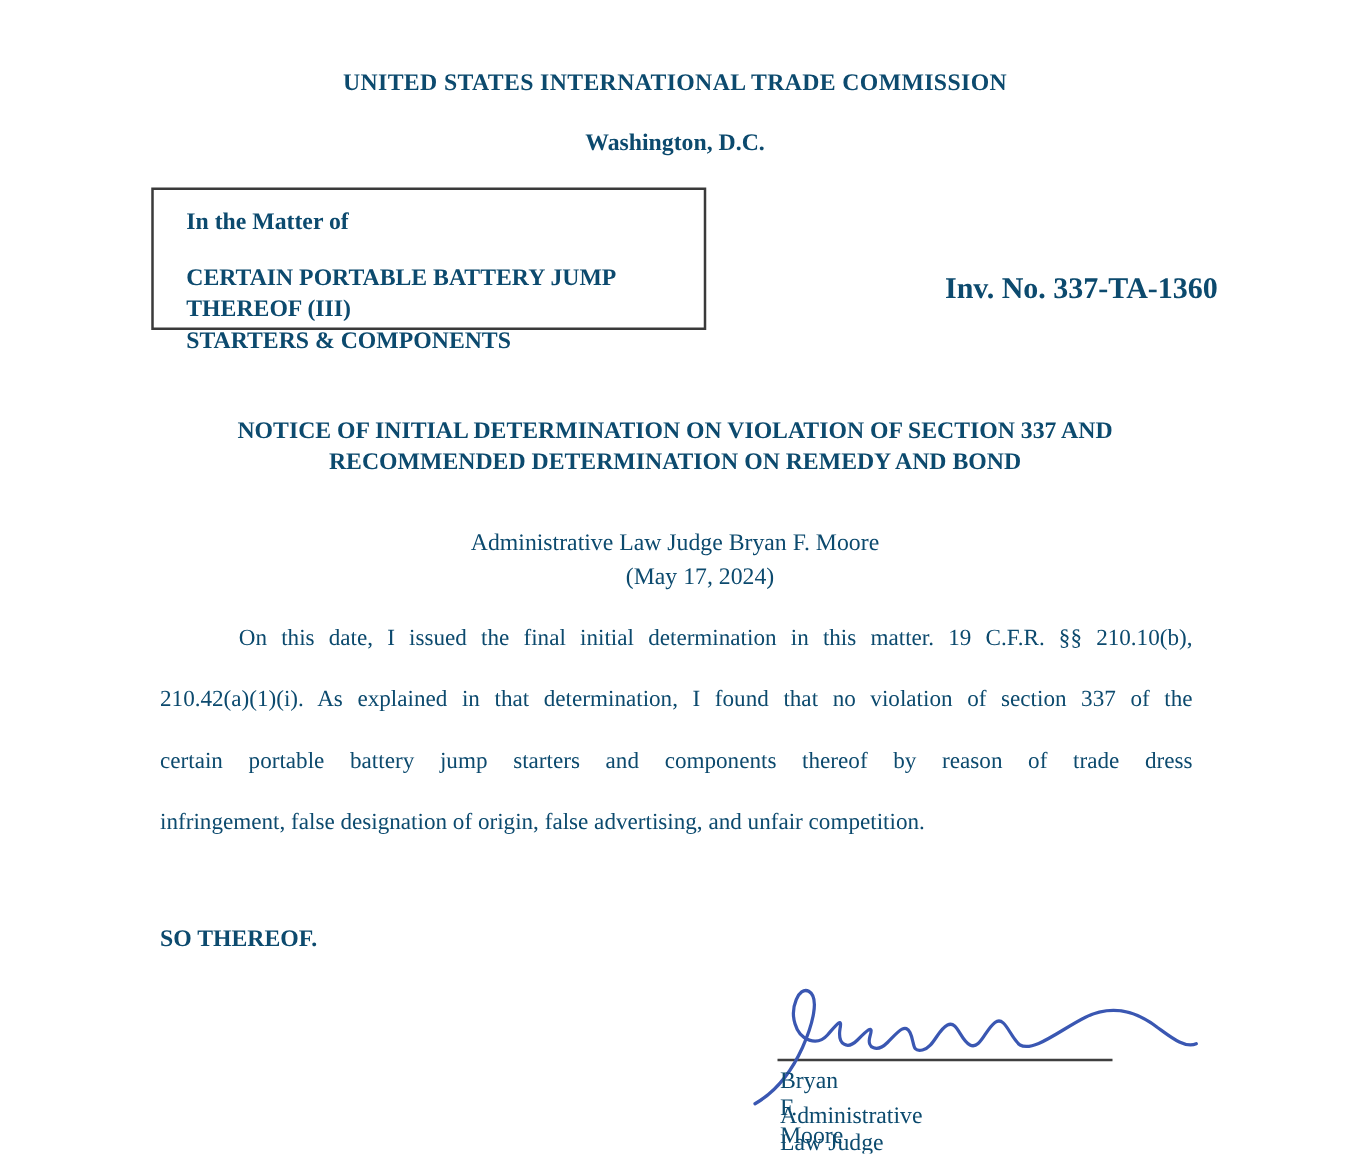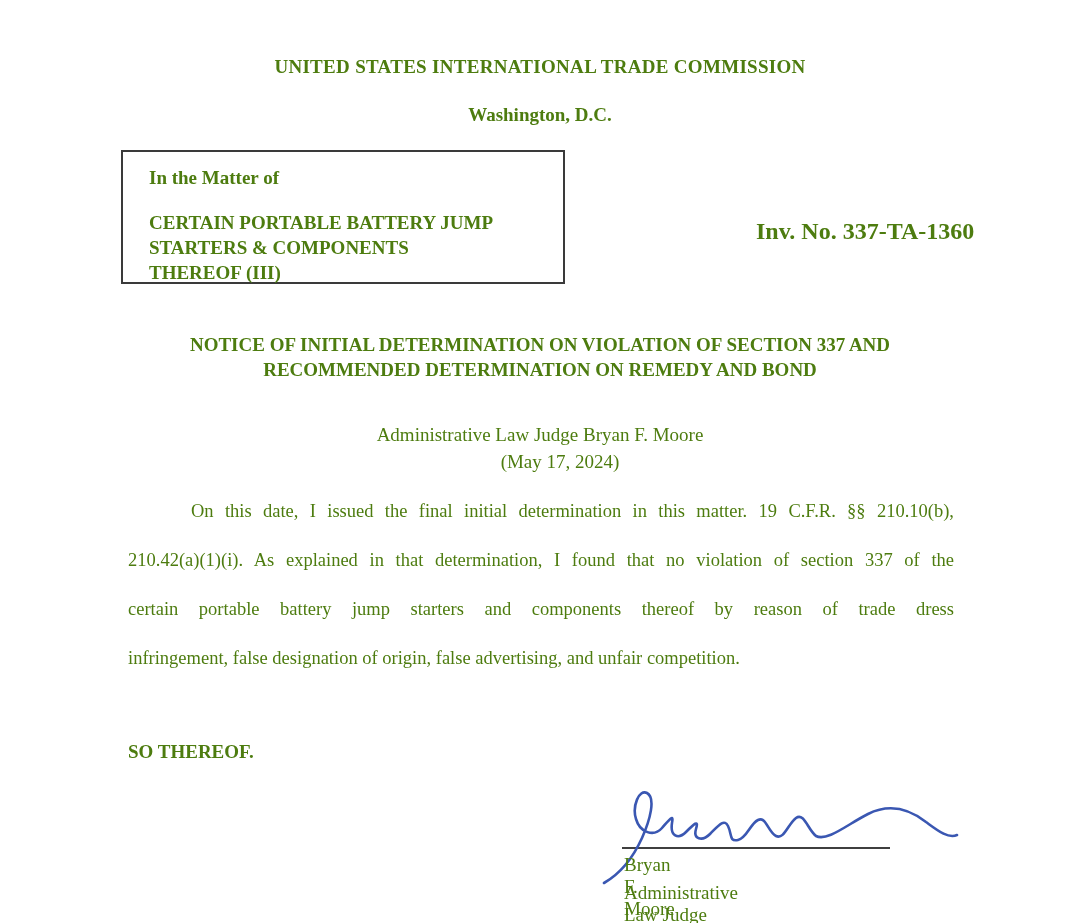--- a/index.html
+++ b/index.html
@@ -3,42 +3,42 @@
 <meta charset="utf-8">
 <style>
   * { margin: 0; padding: 0; box-sizing: border-box; }
   html, body { background: #ffffff; }
   .page {
     position: relative;
     width: 1080px;
     height: 923px;
     background: #ffffff;
     font-family: "Liberation Serif", "DejaVu Serif", serif;
-    color: #4d7c0f;
+    color: #0c4a6e;
     overflow: hidden;
     text-decoration: underline;
   }
   .centered { position: absolute; left: 0; width: 100%; text-align: center; }
   .hdr-title {
     top: 56px;
     font-size: 19px;
     font-weight: bold;
     letter-spacing: 0.3px;
   }
   .hdr-loc {
     top: 104px;
     font-size: 19px;
     font-weight: bold;
   }
   .caption-box {
     position: absolute;
     left: 121px;
     top: 150px;
     width: 444px;
-    height: 134px;
+    height: 114px;
     border: 2px solid #3a3a3a;
     padding: 15px 10px 0 26px;
   }
   .matter-label {
     font-size: 19px;
     font-weight: bold;
     margin-bottom: 21px;
   }
   .case-line {
     font-size: 19px;
@@ -121,22 +121,22 @@
 
 <div class="page">
 
   <div class="centered hdr-title">UNITED STATES INTERNATIONAL TRADE COMMISSION</div>
 
   <div class="centered hdr-loc">Washington, D.C.</div>
 
   <div class="caption-box">
     <div class="matter-label">In the Matter of</div>
     <div class="case-line">CERTAIN PORTABLE BATTERY JUMP</div>
+    <div class="case-line">THEREOF (III)</div>
     <div class="case-line">STARTERS &amp; COMPONENTS</div>
-    <div class="case-line">THEREOF (III)</div>
   </div>
 
   <div class="inv-no">Inv. No. 337-TA-1360</div>
 
   <div class="centered notice-title">
     <div>NOTICE OF INITIAL DETERMINATION ON VIOLATION OF SECTION 337 AND</div>
     <div>RECOMMENDED DETERMINATION ON REMEDY AND BOND</div>
   </div>
 
   <div class="centered judge-line">Administrative Law Judge Bryan F. Moore</div>

